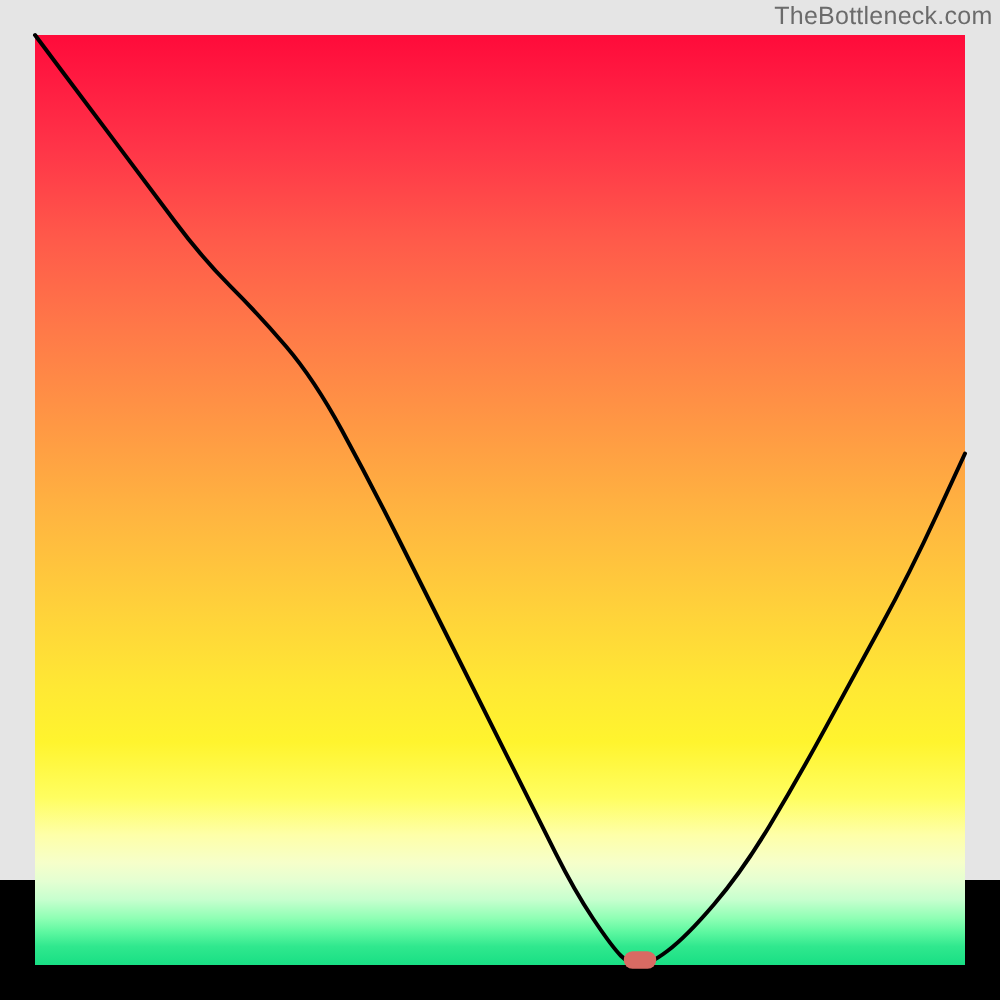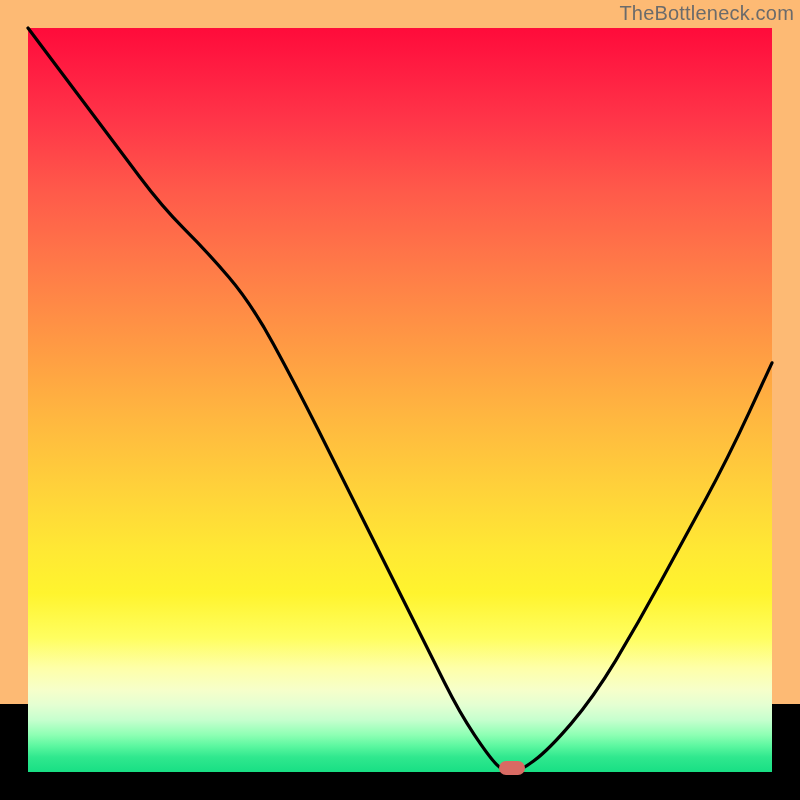--- a/index.html
+++ b/index.html
@@ -8,21 +8,21 @@
     width: 800px;
     height: 800px;
     background: #000;
     overflow: hidden;
     font-family: Arial, Helvetica, sans-serif;
   }
   .frame {
     position: relative;
     width: 800px;
     height: 704px;
-    background: #fdba74;
+    background: #e5e5e5;
   }
   .plot {
     position: absolute;
     left: 28px;
     top: 28px;
     width: 744px;
     height: 744px;
     
     background: linear-gradient(
       to bottom,

